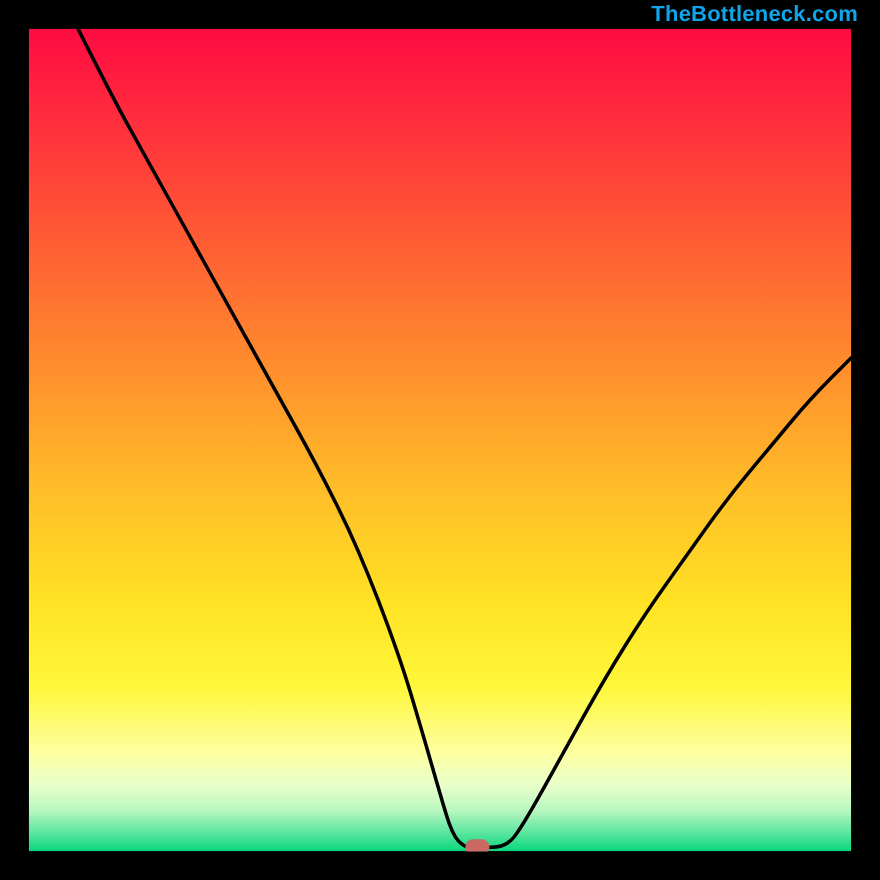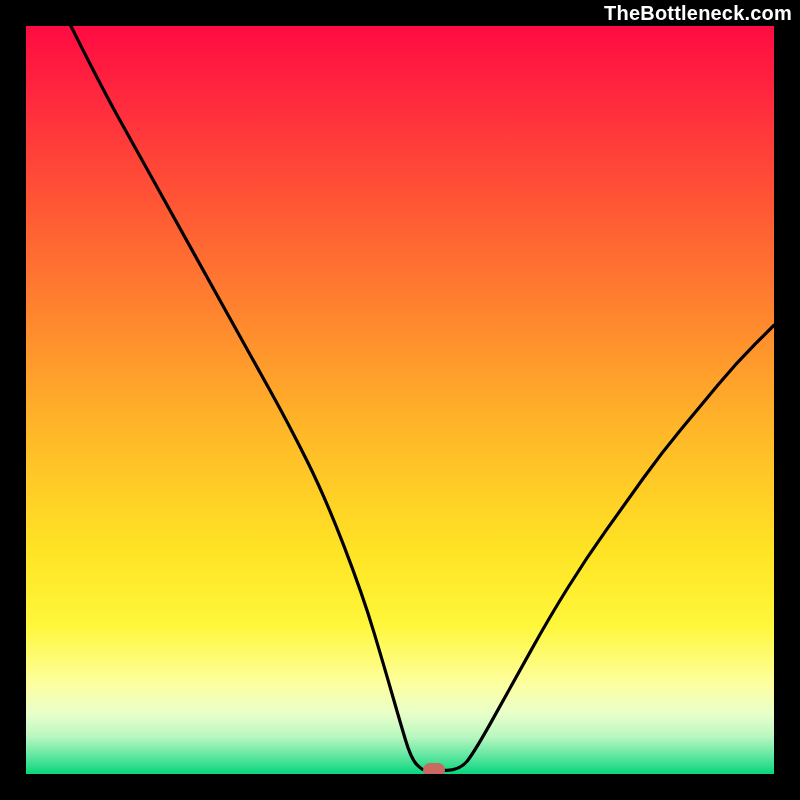--- a/index.html
+++ b/index.html
@@ -36,25 +36,25 @@
   .curve {
     position: absolute;
     left: 0;
     top: 0;
     width: 748px;
     height: 748px;
   }
   .watermark {
     position: absolute;
     top: 2px;
-    right: 8px;
+    right: 20px;
     font-family: Arial, Helvetica, sans-serif;
     font-size: 20px;
     font-weight: 600;
-    color: #ffffff;
+    color: #0ea5e9;
     letter-spacing: 0.2px;
   }
   .marker {
     position: absolute;
     width: 22px;
     height: 14px;
     background: #c86a62;
     border-radius: 7px;
   }
 </style>

